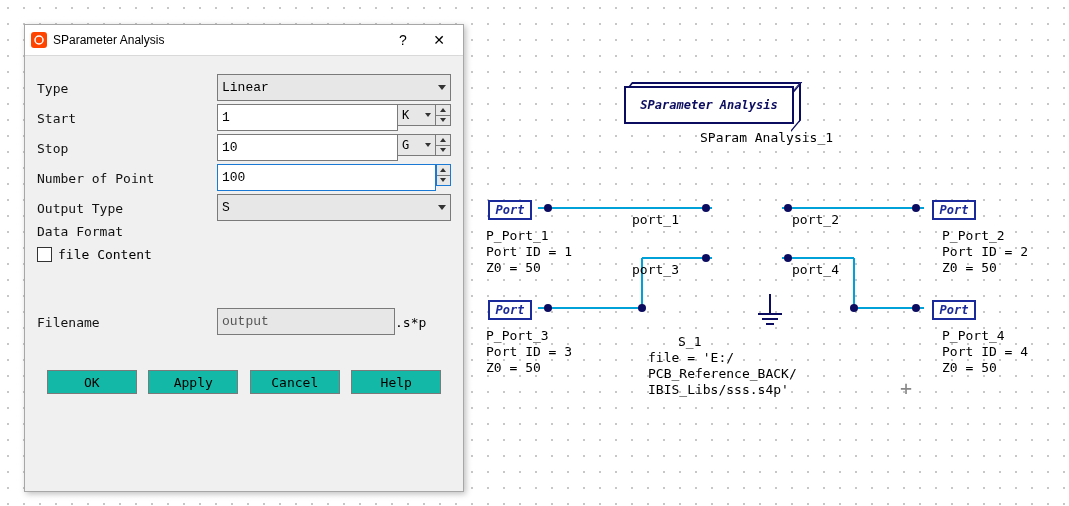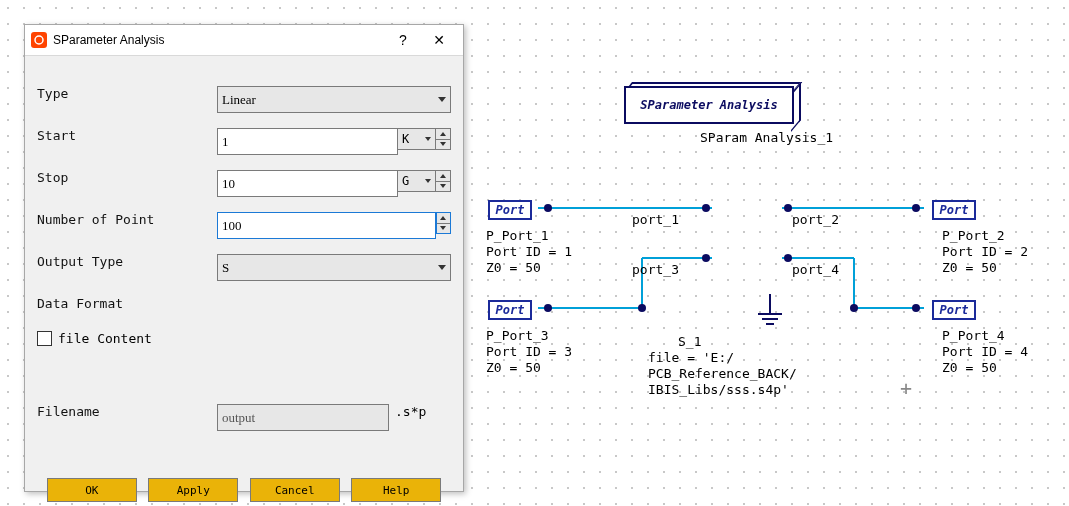--- a/index.html
+++ b/index.html
@@ -9,42 +9,42 @@
     background-size:16px 16px;background-position:0 0}
   
   .dialog{position:absolute;left:24px;top:24px;width:438px;height:466px;background:#f0f0f0;border:1px solid #a7a7a7;box-shadow:2px 2px 6px rgba(0,0,0,.25)}
   .titlebar{display:flex;align-items:center;height:30px;background:#fff;border-bottom:1px solid #d9d9d9;padding:0 6px}
   .titlebar .ico{width:16px;height:16px;background:#ff4400;border-radius:3px;position:relative;margin-right:6px;display:flex;align-items:center;justify-content:center}
   .titlebar .ico svg{width:12px;height:12px}
   .titlebar .ttl{flex:1;font-size:12px;color:#000}
   .titlebar .help{width:36px;text-align:center;font-size:14px;color:#000}
   .titlebar .close{width:36px;text-align:center;font-size:14px;color:#000}
   .body{padding:10px 12px 8px 12px}
-  .row{display:flex;align-items:flex-start;margin:20px 0}
+  .row{display:flex;align-items:flex-end;margin:8px 0}
   .lbl{width:180px;font-family:Consolas,monospace;font-size:13px;color:#111}
   .field{flex:1;display:flex;align-items:stretch;height:22px}
-  .sel,.txt{flex:1;height:27px;border:1px solid #7a7a7a;background:#e7e7e7;font-family:Liberation Serif, serif;font-size:13px;padding:0 4px;box-sizing:border-box}
+  .sel,.txt{flex:1;height:27px;border:1px solid #7a7a7a;background:#e7e7e7;font-family:Liberation Mono, monospace;font-size:13px;padding:0 4px;box-sizing:border-box}
   .txt{background:#fff}
   .sel{display:flex;align-items:center;justify-content:space-between}
   .sel .caret{width:0;height:0;border-left:4px solid transparent;border-right:4px solid transparent;border-top:5px solid #333}
   .unit{width:38px;height:22px;border:1px solid #7a7a7a;border-left:none;background:#e7e7e7;display:flex;align-items:center;justify-content:space-between;padding:0 4px;font-family:Consolas,monospace;font-size:12px;box-sizing:border-box}
   .unit .caret{width:0;height:0;border-left:3px solid transparent;border-right:3px solid transparent;border-top:4px solid #333}
   .spin{width:15px;height:22px;border:1px solid #7a7a7a;border-left:none;background:#e7e7e7;display:flex;flex-direction:column;box-sizing:border-box}
   .spin div{flex:1;display:flex;align-items:center;justify-content:center}
   .spin .up{border-bottom:1px solid #7a7a7a}
   .arUp{width:0;height:0;border-left:3px solid transparent;border-right:3px solid transparent;border-bottom:4px solid #333}
   .arDn{width:0;height:0;border-left:3px solid transparent;border-right:3px solid transparent;border-top:4px solid #333}
   .hl{outline:1px solid #1b79d6;outline-offset:-1px}
   .chk{display:flex;align-items:center;font-family:Consolas,monospace;font-size:13px;margin:8px 0}
   .chk .box{width:13px;height:13px;border:1px solid #333;background:#fff;margin-right:6px}
   .ro{background:#e7e7e7;color:#555}
   .suffix{margin-left:6px;font-family:Consolas,monospace;font-size:13px}
   .browse{width:32px;height:22px;background:#e1e1e1;border:1px solid #7a7a7a;margin-left:6px;display:flex;align-items:center;justify-content:center;font-family:Consolas,monospace;letter-spacing:1px;box-sizing:border-box}
   .btnrow{display:flex;justify-content:space-around;margin-top:8px;padding:0 4px}
-  .btn{width:88px;height:22px;background:#eab308;border:1px solid #7a7a7a;display:flex;align-items:center;justify-content:center;font-family:Consolas,monospace;font-size:11px}
+  .btn{width:88px;height:22px;background:#14b8a6;border:1px solid #7a7a7a;display:flex;align-items:center;justify-content:center;font-family:Consolas,monospace;font-size:13px}
   
   .schem{position:absolute;left:0;top:0;width:1069px;height:506px;pointer-events:none;font-family:Consolas,monospace;font-size:12px}
   .schem *{pointer-events:auto}
   .sparabox{position:absolute;left:624px;top:86px;width:166px;height:34px;background:#fff;border:2px solid #0b0b60;display:flex;align-items:center;justify-content:center;font-style:italic;font-weight:bold;color:#0b0b60}
   .sparafill{position:absolute;background:#fff;border:2px solid #0b0b60}
   .schem svg{position:absolute;left:0;top:0;width:1069px;height:506px}
   .portbox{position:absolute;width:40px;height:16px;border:2px solid #1b2a9a;background:#fff;color:#1b2a9a;font-weight:bold;font-style:italic;display:flex;align-items:center;justify-content:center;font-size:12px}
   .s4pbox{position:absolute;left:712px;top:194px;width:68px;height:100px;background:#fff;border:2px solid #0b0b60;display:flex;align-items:center;justify-content:center;font-family:Consolas,monospace;font-size:13px}
   .txtlabel{position:absolute;font-family:Consolas,monospace;font-size:13px;color:#000;white-space:pre}
   .cross{position:absolute;color:#888;font-size:20px}

